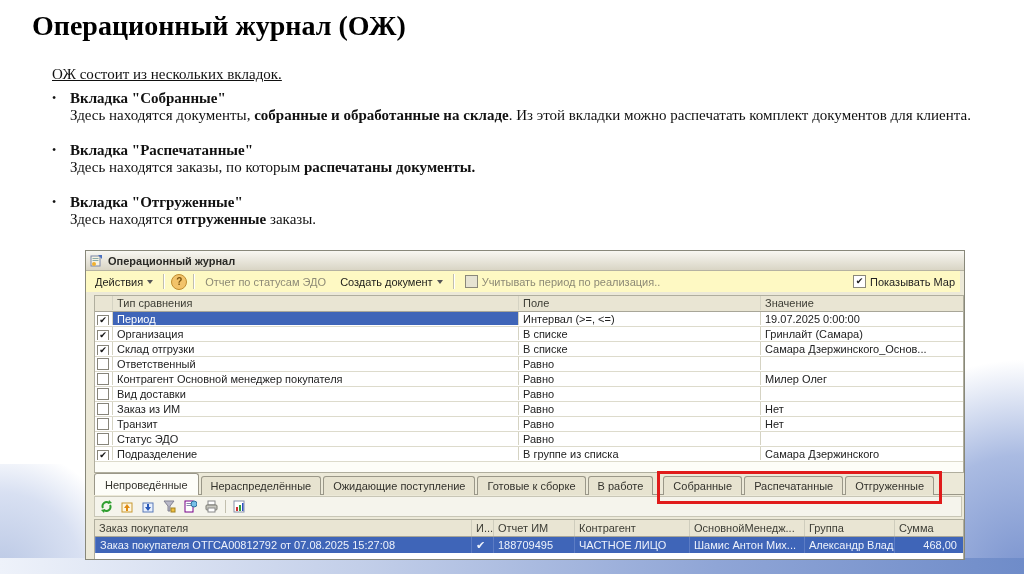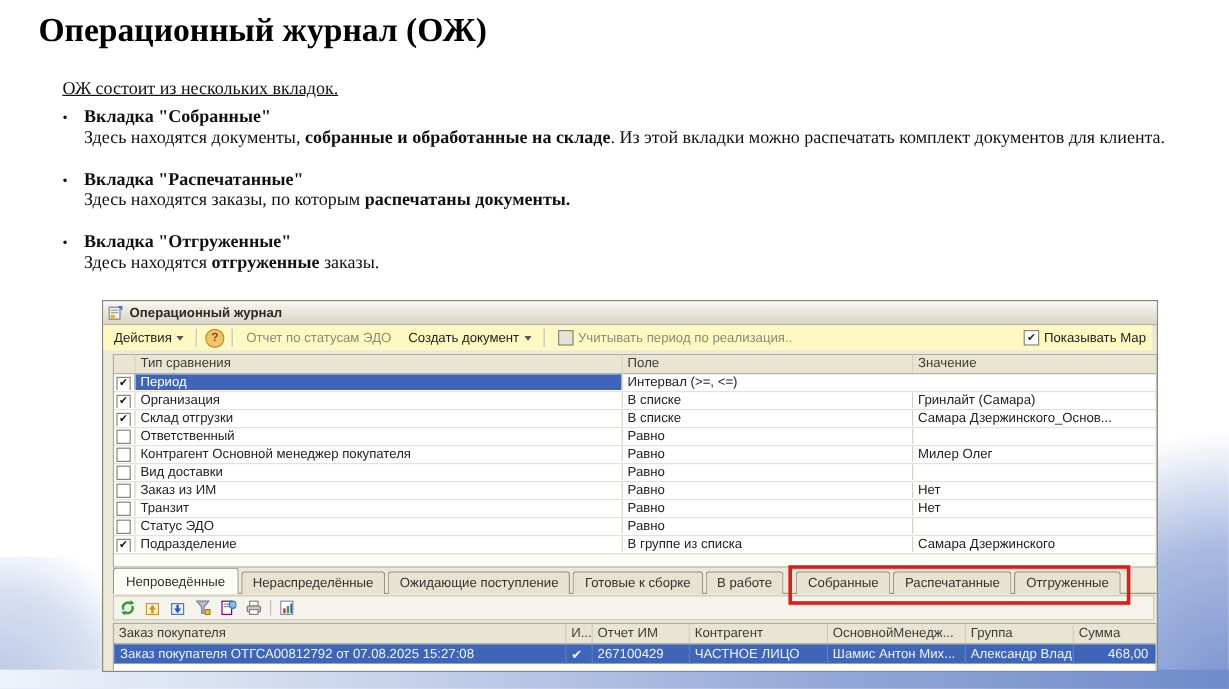--- a/index.html
+++ b/index.html
@@ -167,20 +167,21 @@
       <div class="fc"></div>
       <div class="fc">Тип сравнения</div>
       <div class="fc">Поле</div>
       <div class="fc">Значение</div>
     </div>
 
     <div class="fgrid frow">
       <div class="fc"><span class="box">✔</span></div>
       <div class="fc sel">Период</div>
       <div class="fc">Интервал (&gt;=, &lt;=)</div>
+      <div class="fc">19.07.2025 0:00:00</div>
     </div>
     <div class="fgrid frow">
       <div class="fc"><span class="box">✔</span></div>
       <div class="fc">Организация</div>
       <div class="fc">В списке</div>
       <div class="fc">Гринлайт (Самара)</div>
     </div>
     <div class="fgrid frow">
       <div class="fc"><span class="box">✔</span></div>
       <div class="fc">Склад отгрузки</div>
@@ -304,21 +305,21 @@
       <div class="oc">И...</div>
       <div class="oc">Отчет ИМ</div>
       <div class="oc">Контрагент</div>
       <div class="oc">ОсновнойМенедж...</div>
       <div class="oc">Группа</div>
       <div class="oc">Сумма</div>
     </div>
     <div class="ogrid orow">
       <div class="oc">Заказ покупателя ОТГСА00812792 от 07.08.2025 15:27:08</div>
       <div class="oc">✔</div>
-      <div class="oc">267100429</div>
+      <div class="oc">188709495</div>
       <div class="oc">ЧАСТНОЕ ЛИЦО</div>
       <div class="oc">Шамис Антон Мих...</div>
       <div class="oc">Александр Влади...</div>
       <div class="oc num">468,00</div>
     </div>
   </div>
 
 </div>
 
 </body></html>

